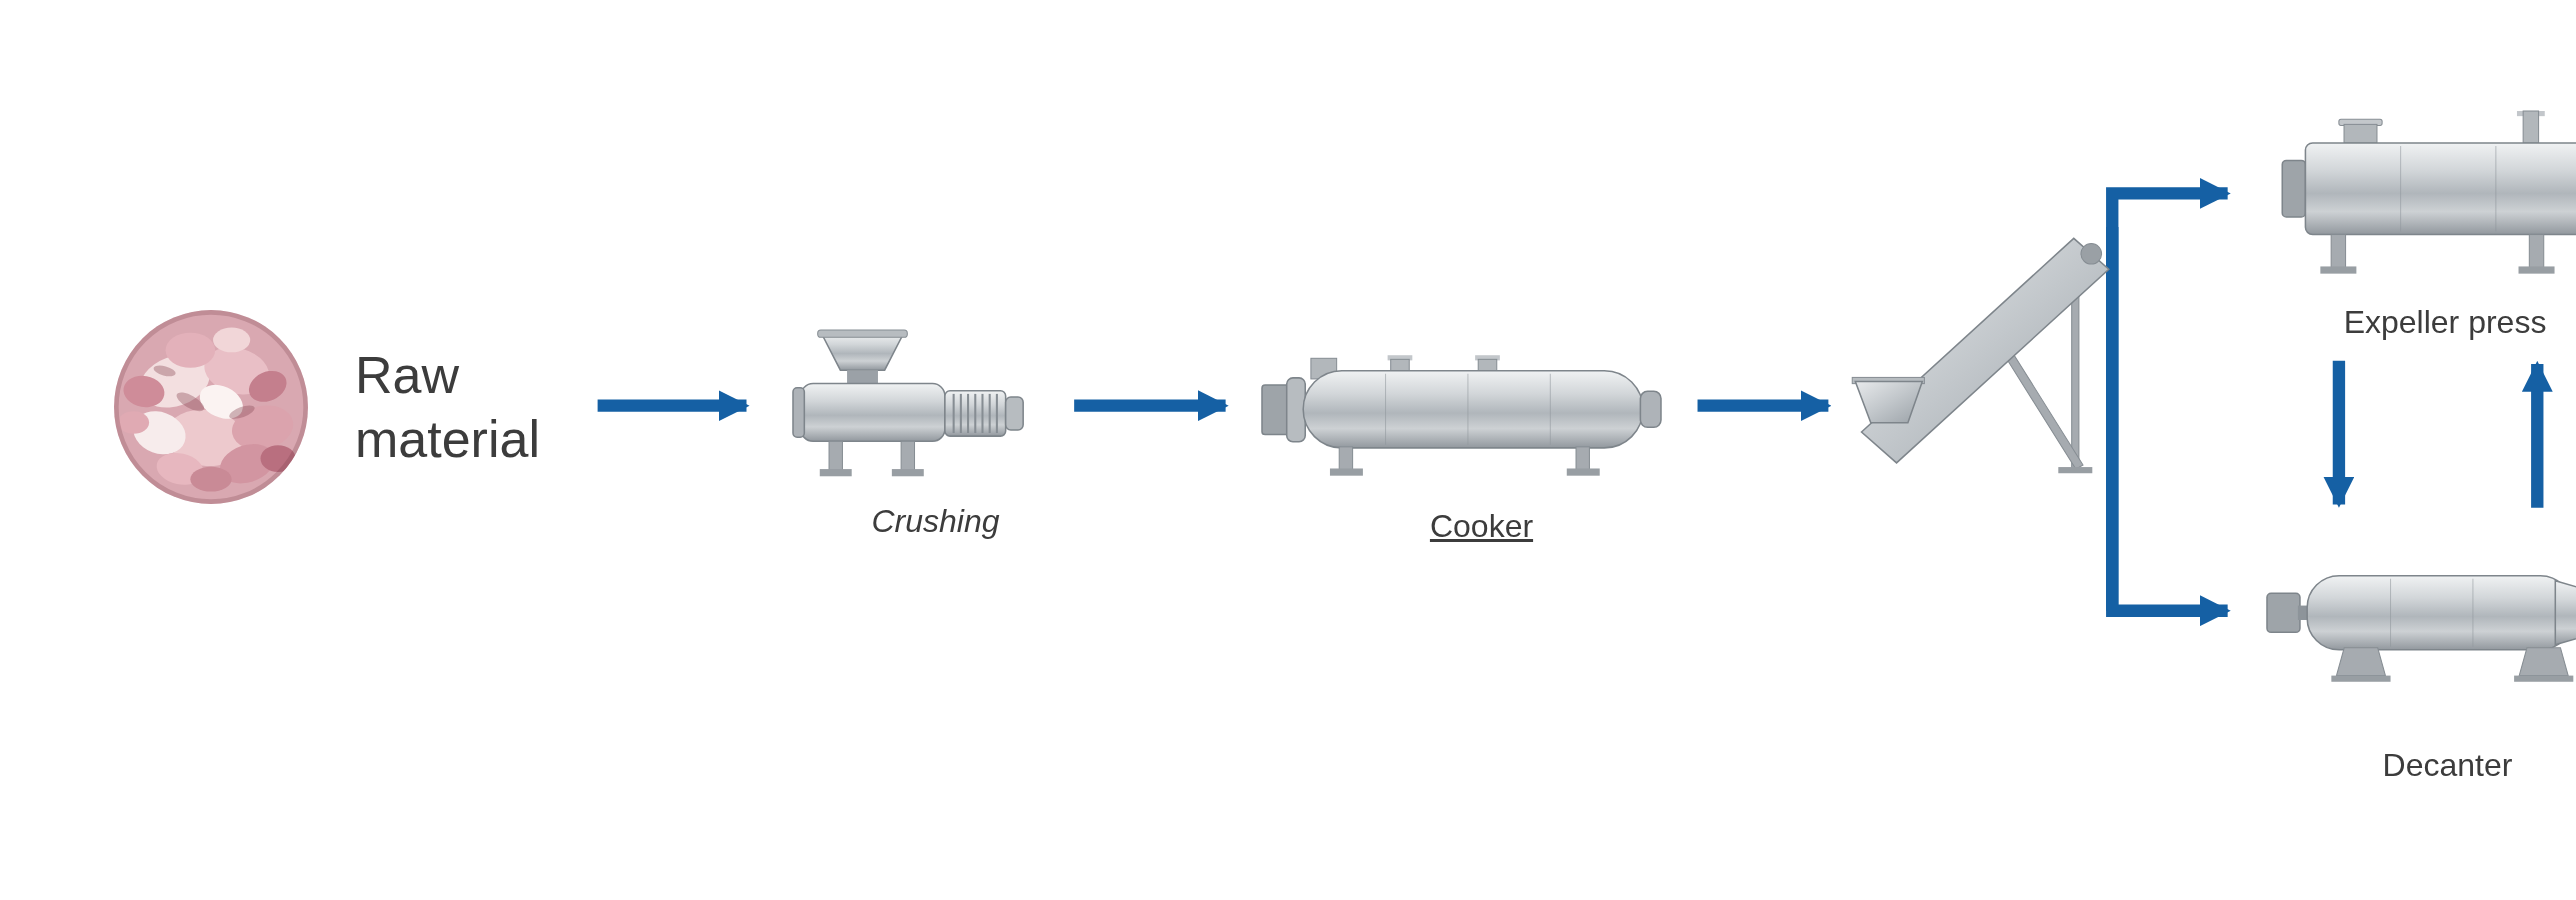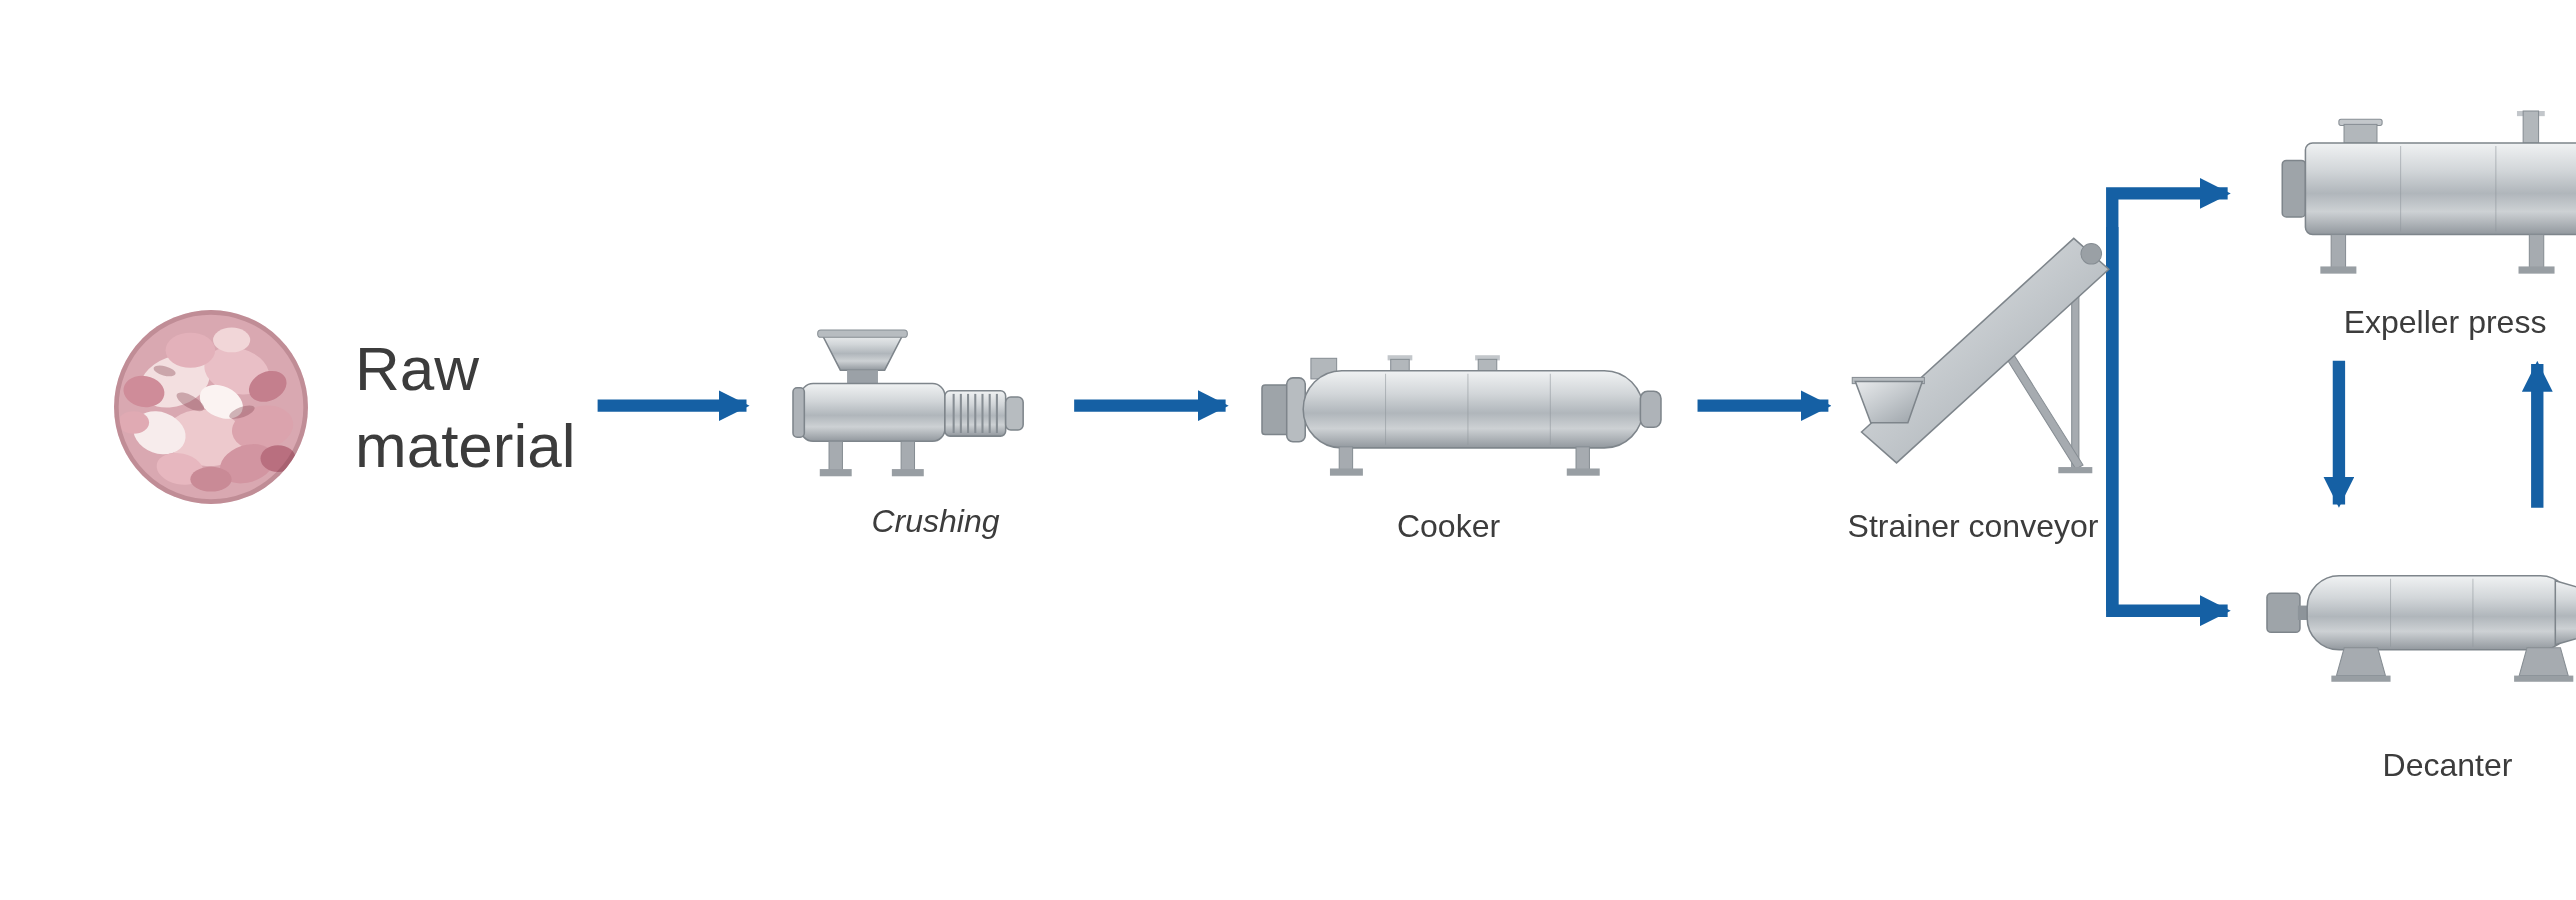--- a/index.html
+++ b/index.html
@@ -9,22 +9,23 @@
     --c-meal-brown:#6f431e;
     --c-fat-brown:#5e3512;
   }
   html,body{margin:0;padding:0;background:#ffffff;}
   #canvas{
     position:relative;width:4038px;height:901px;background:#ffffff;overflow:hidden;
     font-family:"Liberation Sans", sans-serif;
   }
   .abs{position:absolute;}
   .bigtext{
-    position:absolute;font-size:62px;line-height:1.24;color:var(--c-text);
+    position:absolute;font-size:52px;line-height:1.24;color:var(--c-text);
     letter-spacing:0px;
+    margin-top:12px;
   }
   .mlabel{
     position:absolute;font-size:32px;line-height:1.2;color:var(--c-text);text-align:center;
   }
   svg{display:block;overflow:visible;}
   .flow{stroke:var(--c-arrow);stroke-width:24;fill:none;stroke-linejoin:miter;}
   .ah{fill:var(--c-arrow);}
   .mstroke{stroke:#7e858b;stroke-width:3;}
   .mstroke2{stroke:#868d93;stroke-width:2;}
 </style>
@@ -212,22 +213,21 @@
     <polygon points="150,178 215,178 230,232 135,232" fill="#a6abb0" class="mstroke2"></polygon>
     <polygon points="505,178 570,178 585,232 490,232" fill="#a6abb0" class="mstroke2"></polygon>
     <rect x="125" y="232" width="115" height="12" fill="#989ea3"></rect>
     <rect x="480" y="232" width="115" height="12" fill="#989ea3"></rect>
   </svg>
 
   <div class="bigtext" style="left:355px;top:331px;width:247px;">Raw material</div>
 
   <div class="mlabel" style="left:781px;top:502px;width:309px;font-style:italic;">Crushing</div>
 
-  <div class="mlabel" style="left:1294px;top:507px;width:309px;">Cooker</div>
-
-  <div class="mlabel" style="left:1741px;top:507px;width:464px;">Strainer conveyor</div>
+  <div class="mlabel" style="left:1327px;top:507px;width:309px;text-decoration:underline;">Cooker</div>
+
 
   <div class="mlabel" style="left:2213px;top:303px;width:464px;">Expeller press</div>
 
   <div class="mlabel" style="left:2293px;top:746px;width:309px;">Decanter</div>
 
 </div>
 
 
 </body></html>

